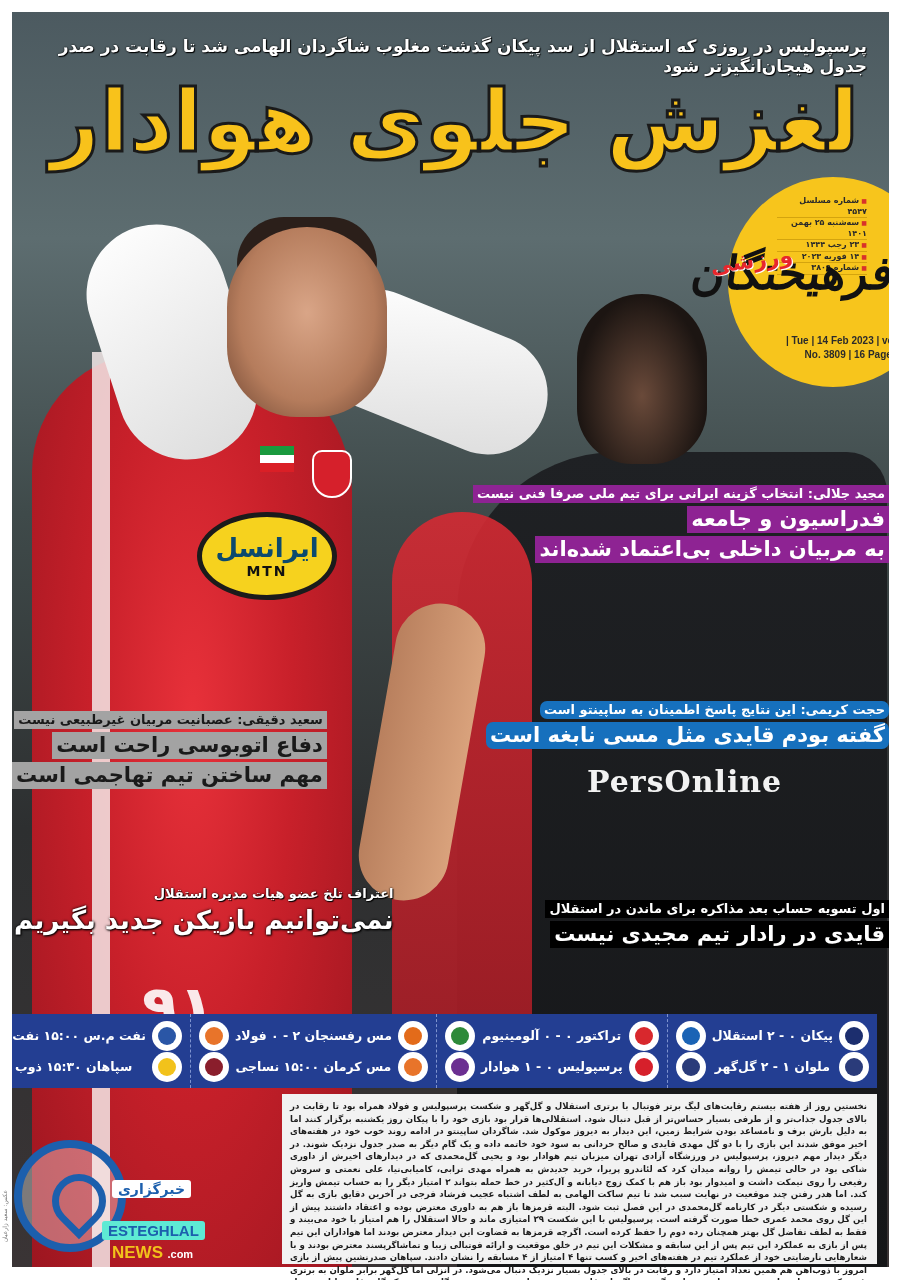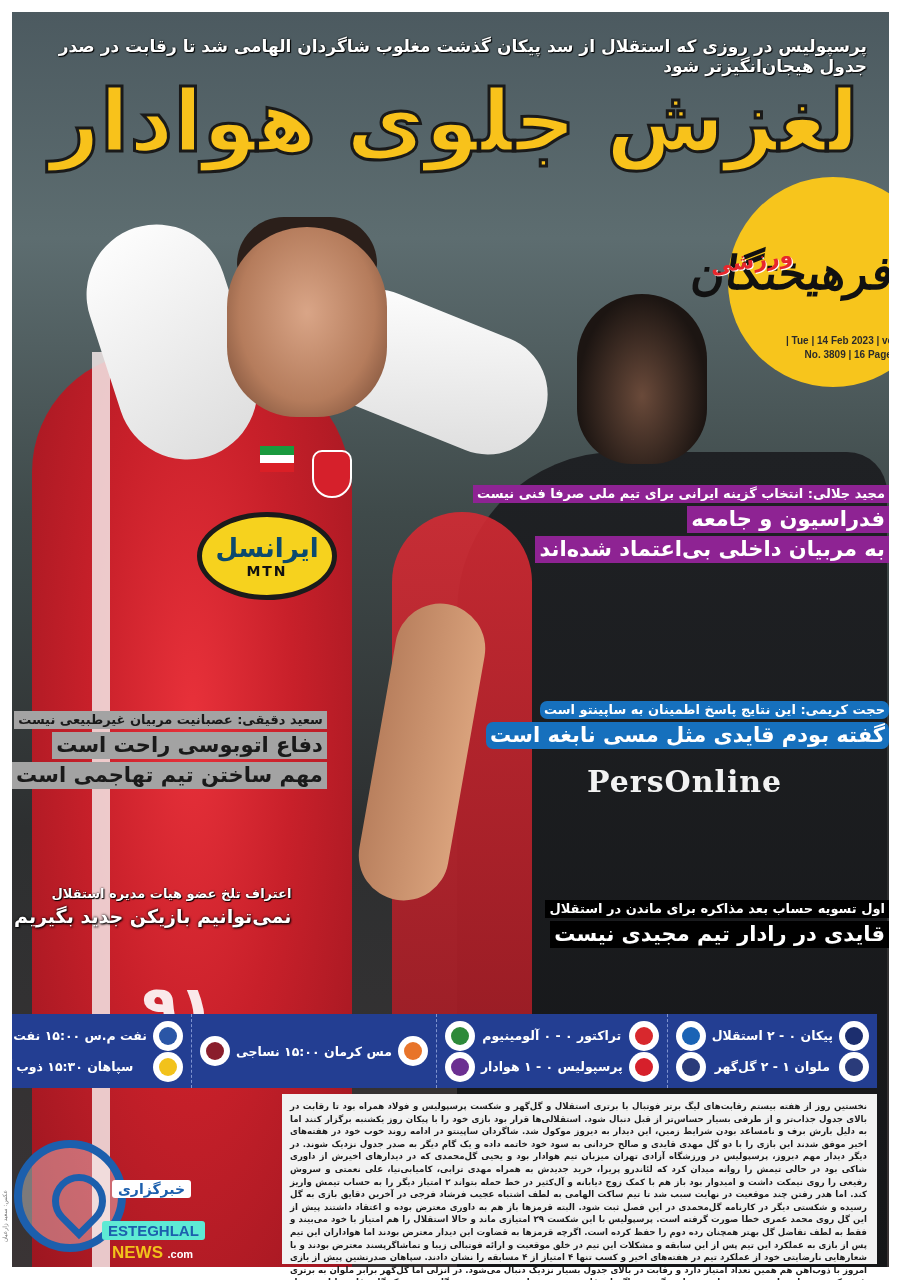--- a/index.html
+++ b/index.html
@@ -135,21 +135,21 @@
     .story.purple .tag, .story.purple .title-line { background: #8e2393; }
 
     .story.blue1 { right: 12px; top: 699px; }
     .story.blue1 .tag, .story.blue1 .title-line { background: #1670bd; border-radius: 7px; }
 
     .story.yellow { left: 12px; top: 709px; }
     .story.yellow .tag, .story.yellow .title-line { background: #a3a3a3; color: #1a1a1a; }
 
     .story.plain { left: 14px; top: 883px; }
     .story.plain .tag { color: #fff; text-shadow: 0 0 2px #000, 1px 1px 1px #000; padding: 0; }
-    .story.plain .title-line { color: #fff; text-shadow: 0 0 3px #000, 1px 1px 2px #000; padding: 0; font-size: 19px; text-align: center; }
+    .story.plain .title-line { color: #fff; text-shadow: 0 0 3px #000, 1px 1px 2px #000; padding: 0; font-size: 26px; text-align: center; }
 
     .story.navy { right: 12px; top: 898px; }
     .story.navy .tag, .story.navy .title-line { background: #000000; }
 
     
     .scores {
       position: absolute; left: 12px; top: 1014px; width: 865px; height: 74px;
       background: #233e92; display: grid; grid-template-columns: repeat(4, 1fr);
       direction: rtl;
     }
@@ -225,20 +225,27 @@
   <div class="sponsor">
     <span class="s1">ایرانسل</span>
     <span class="s2">MTN</span>
   </div>
   <div class="shirt-number-left">۹۱</div>
 
   <div class="kicker">پرسپولیس در روزی که استقلال از سد پیکان گذشت مغلوب شاگردان الهامی شد تا رقابت در صدر جدول هیجان‌انگیزتر شود</div>
   <div class="headline">لغزش جلوی هوادار</div>
 
   <div class="masthead"></div>
+  <div class="mh-dates">
+    <div>شماره مسلسل ۴۵۴۷</div>
+    <div>سه‌شنبه ۲۵ بهمن ۱۴۰۱</div>
+    <div>۲۳ رجب ۱۴۴۴</div>
+    <div>۱۴ فوریه ۲۰۲۳</div>
+    <div>شماره ۳۸۰۹</div>
+  </div>
   <div class="mh-logo">فرهیختگان</div>
   <div class="mh-sub">ورزشی</div>
   <div class="mh-issue">
     <div>| Tue | 14 Feb 2023 | vol.14 |</div>
     <div>No. 3809 | 16 Pages</div>
   </div>
 </div>
 
 <div class="story purple">
   <span class="row"><span class="tag">مجید جلالی: انتخاب گزینه ایرانی برای تیم ملی صرفا فنی نیست</span></span>
@@ -302,20 +309,29 @@
       <span class="logo">
           <span style="background:#d6202b"></span>
         </span>
       <span class="txt">پرسپولیس ۰ - ۱ هوادار</span>
       <span class="logo">
           <span style="background:#6b2f91"></span>
         </span>
     </div>
   </div>
   <div class="col sep">
+    <div class="match">
+      <span class="logo">
+          <span style="background:#e36b1a"></span>
+        </span>
+      <span class="txt">مس رفسنجان ۲ - ۰ فولاد</span>
+      <span class="logo">
+          <span style="background:#e8742a"></span>
+        </span>
+    </div>
     <div class="match">
       <span class="logo">
           <span style="background:#e8742a"></span>
         </span>
       <span class="txt">مس کرمان ۱۵:۰۰ نساجی</span>
       <span class="logo">
           <span style="background:#8a1e2c"></span>
         </span>
     </div>
   </div>

